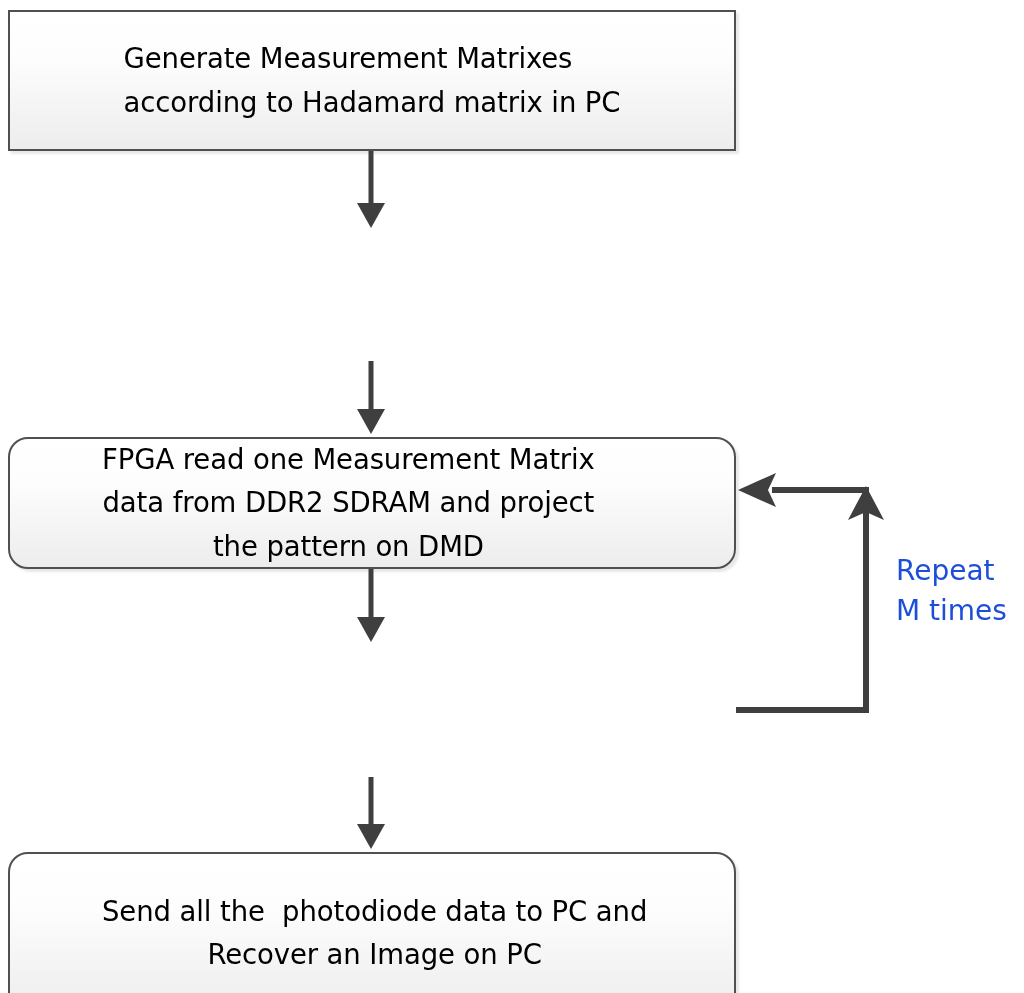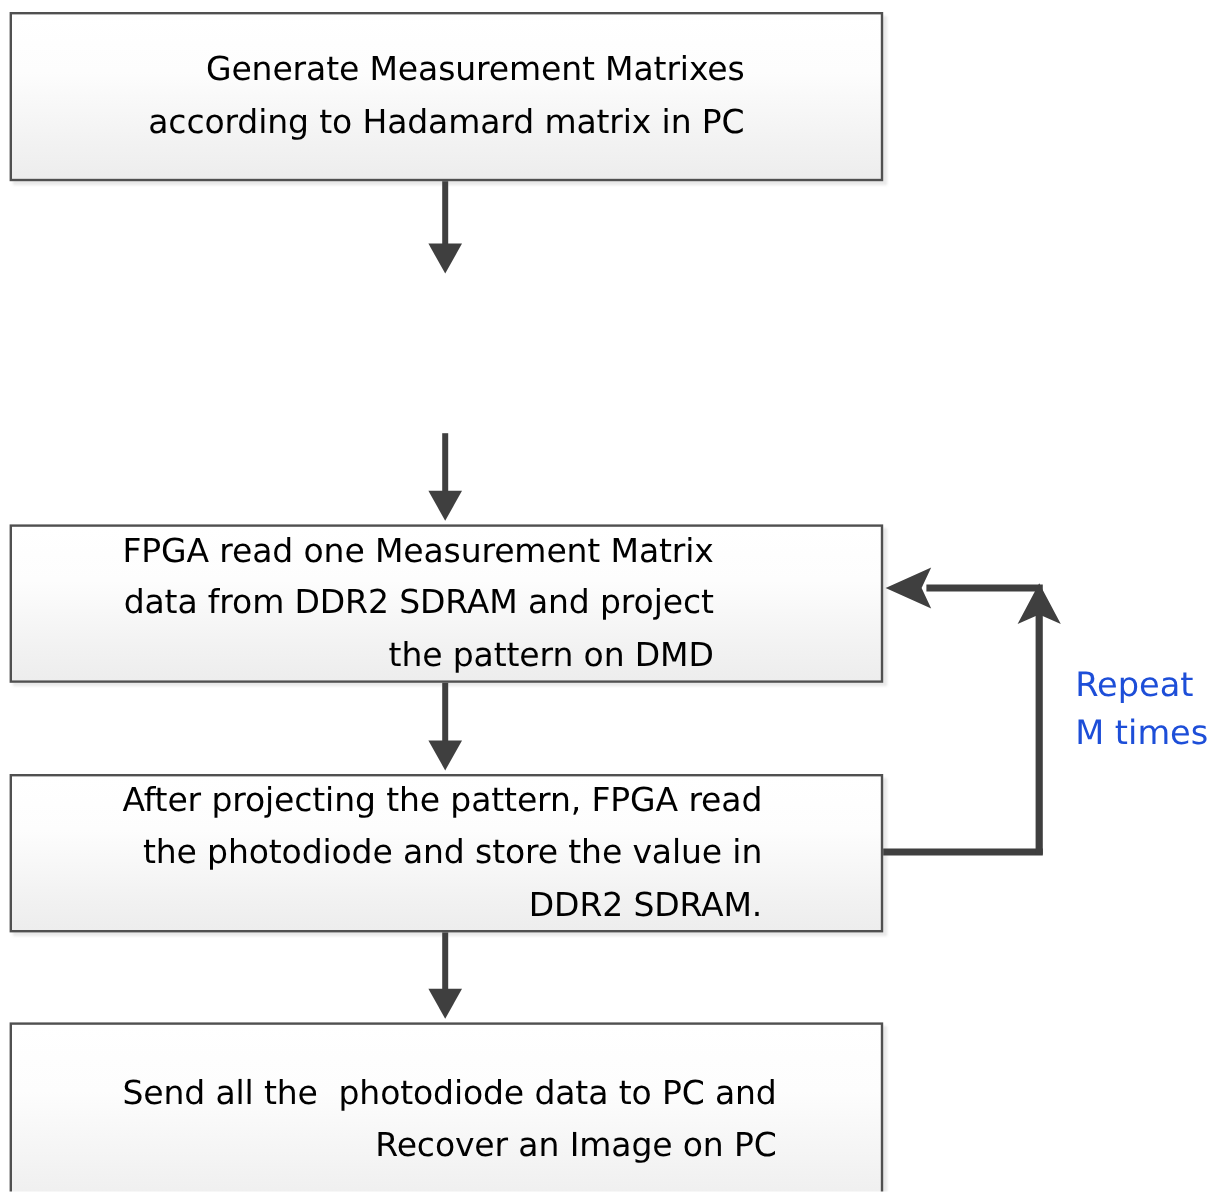--- a/index.html
+++ b/index.html
@@ -31,23 +31,23 @@
     justify-content: center;
     color: #000000;
     font-size: 27.5px;
     line-height: 1.58;
     letter-spacing: -0.1px;
   }
   .node .txt {
     display: block;
     white-space: pre-wrap;
   }
-  .node.center { align-items: center; text-align: right; }
+  .node.center { align-items: center; text-align: left; }
   .node.center .txt { padding: 0 26px; }
-  .node.left { align-items: flex-start; text-align: right; }
+  .node.left { align-items: flex-start; text-align: center; border-radius: 20px; }
   .node.left .txt { padding: 0 14px 0 92px; }
 
   
   #box1 { left: 8px;  top: 10px;  width: 728px; height: 141px; }
   #box2 { left: 8px;  top: 230px; width: 728px; height: 131px; }
   #box3 { left: 8px;  top: 437px; width: 728px; height: 132px; }
   #box4 { left: 8px;  top: 645px; width: 728px; height: 132px; }
   #box5 { left: 8px;  top: 852px; width: 728px; height: 162px; }
 
   
@@ -79,25 +79,20 @@
 according to Hadamard matrix in PC</span>
   </div>
 
 
   <div class="node left" id="box3">
     <span class="txt">FPGA read one Measurement Matrix
 data from DDR2 SDRAM and project
 the pattern on DMD</span>
   </div>
 
-  <div class="node left" id="box4">
-    <span class="txt">After projecting the pattern, FPGA read
-the photodiode and store the value in
-DDR2 SDRAM.</span>
-  </div>
 
   <div class="node left" id="box5">
     <span class="txt">Send all the  photodiode data to PC and
 Recover an Image on PC</span>
   </div>
 
   <svg id="connectors" viewBox="0 0 1024 993">
 
     <g>
       <line x1="371" y1="151" x2="371" y2="208" stroke="#3f3f3f" stroke-width="5"></line>

